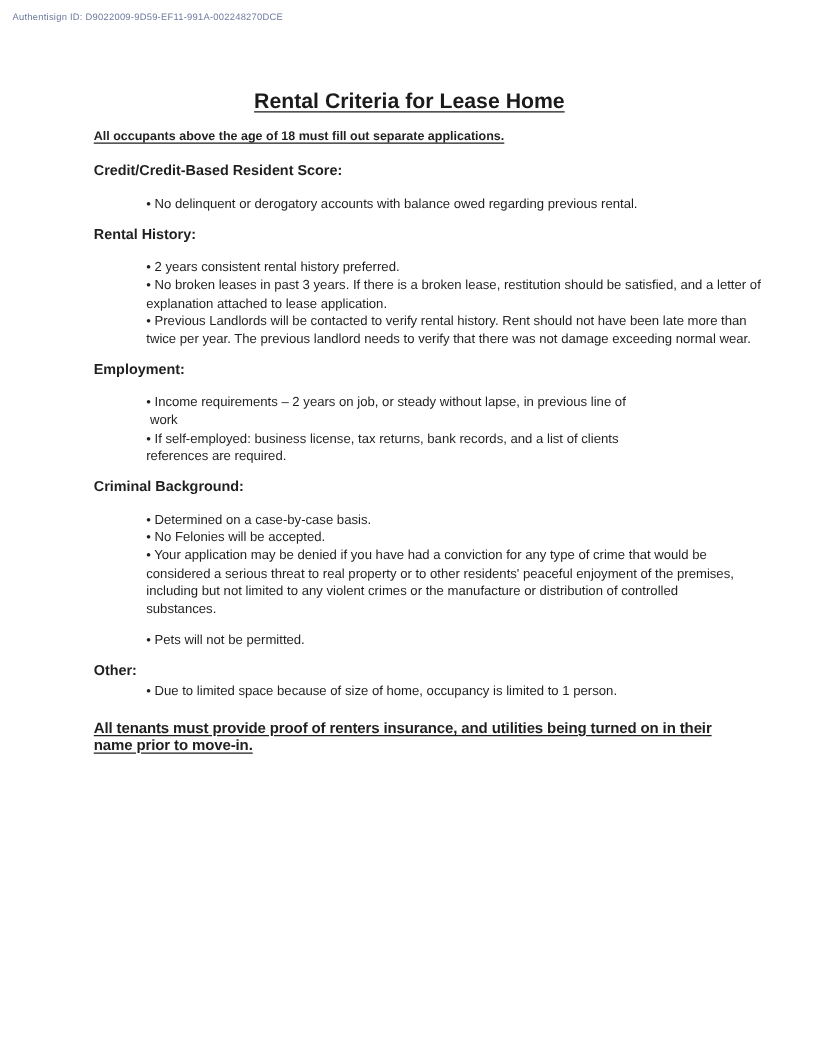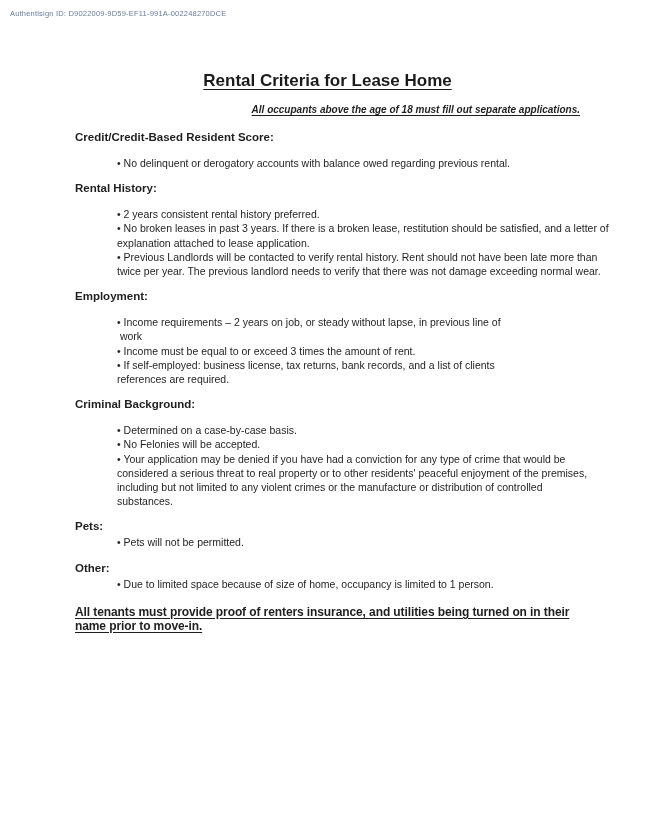--- a/index.html
+++ b/index.html
@@ -31,24 +31,23 @@
   .title {
     text-align: center;
     font-size: 17px;
     font-weight: bold;
     text-decoration: underline;
     text-underline-offset: 3px;
     color: #1b1b1b;
   }
   .subtitle {
     margin-top: 13px;
-    text-align: right;
+    text-align: left;
     font-size: 10px;
     font-weight: bold;
-    font-style: italic;
     text-decoration: underline;
     text-underline-offset: 2px;
   }
   .sections { margin-top: 15px; }
   .doc-section { margin-bottom: 11px; }
   .section-heading {
     font-size: 11.5px;
     font-weight: bold;
     line-height: 15px;
     text-underline-offset: 2px;
@@ -181,38 +180,36 @@
 explanation attached to lease application.</div>
             <div class="bullet">• Previous Landlords will be contacted to verify rental history. Rent should not have been late more than
 twice per year. The previous landlord needs to verify that there was not damage exceeding normal wear.</div>
           </div>
     </div>
         <div class="doc-section">
       <div class="section-heading">Employment:</div>
       <div class="bullets">
             <div class="bullet">• Income requirements – 2 years on job, or steady without lapse, in previous line of
  work</div>
-            <div class="bullet">• Income must be equal to or exceed 3 times the amount of rent.</div>
             <div class="bullet">• If self-employed: business license, tax returns, bank records, and a list of clients
 references are required.</div>
           </div>
     </div>
         <div class="doc-section">
       <div class="section-heading">Criminal Background:</div>
       <div class="bullets">
             <div class="bullet">• Determined on a case-by-case basis.</div>
             <div class="bullet">• No Felonies will be accepted.</div>
             <div class="bullet">• Your application may be denied if you have had a conviction for any type of crime that would be
 considered a serious threat to real property or to other residents' peaceful enjoyment of the premises,
 including but not limited to any violent crimes or the manufacture or distribution of controlled
 substances.</div>
           </div>
     </div>
         <div class="doc-section compact">
-      <div class="section-heading">Pets:</div>
       <div class="bullets">
             <div class="bullet">• Pets will not be permitted.</div>
           </div>
     </div>
         <div class="doc-section compact">
       <div class="section-heading">Other:</div>
       <div class="bullets">
             <div class="bullet">• Due to limited space because of size of home, occupancy is limited to 1 person.</div>
           </div>
     </div>

